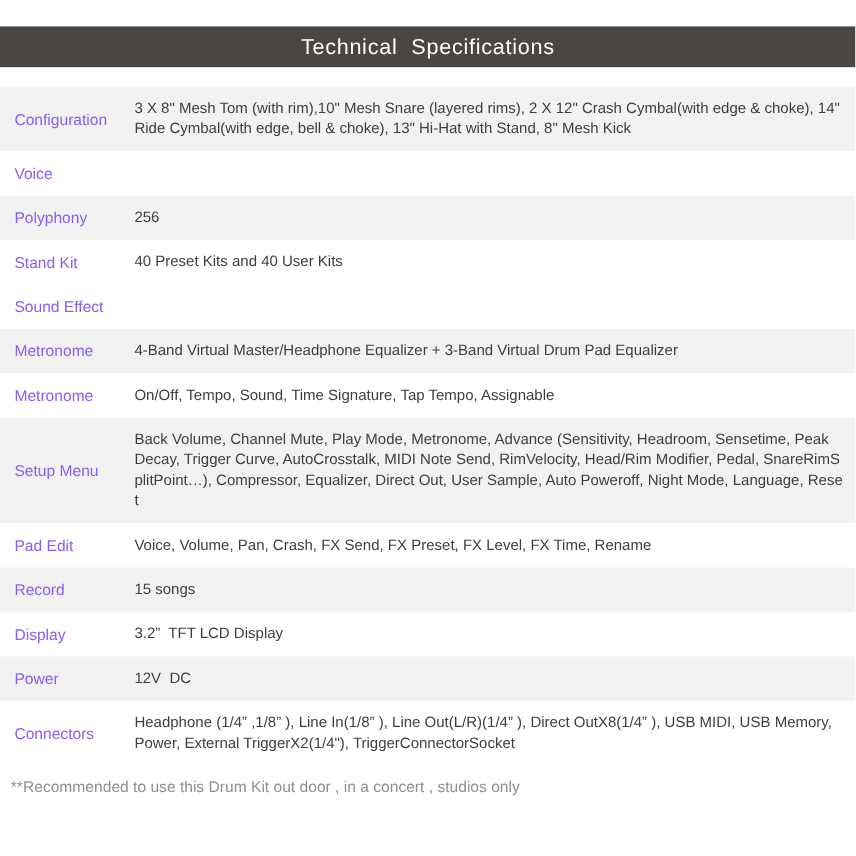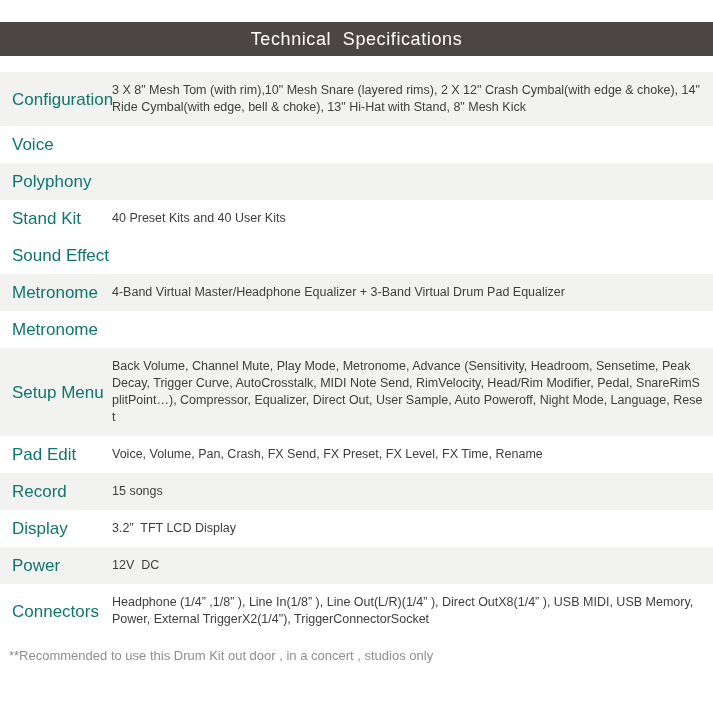--- a/index.html
+++ b/index.html
@@ -36,22 +36,22 @@
     padding: 10px 0;
     background: #ffffff;
   }
   .row.alt {
     background: #f2f2f0;
   }
   .cell.label {
     flex: none;
     width: 100px;
     padding-left: 12px;
-    font-size: 17px;
-    color: #0f766e;
+    font-size: 13px;
+    color: #8b5cf6;
     line-height: 17px;
   }
   .cell.value {
     flex: 1;
     padding-right: 10px;
     font-size: 12.5px;
     line-height: 17px;
     color: #3e3e3e;
     white-space: pre-wrap;
     word-break: break-all;
@@ -79,39 +79,41 @@
       <div class="cell label">Configuration</div>
       <div class="cell value">3 X 8" Mesh Tom (with rim),10" Mesh Snare (layered rims), 2 X 12" Crash Cymbal(with edge &amp; choke), 14" Ride Cymbal(with edge, bell &amp; choke), 13" Hi-Hat with Stand, 8" Mesh Kick</div>
     </div>
 
     <div class="row">
       <div class="cell label">Voice</div>
     </div>
 
     <div class="row alt">
       <div class="cell label">Polyphony</div>
+      <div class="cell value">256</div>
     </div>
 
     <div class="row">
       <div class="cell label">Stand Kit</div>
       <div class="cell value">40 Preset Kits and 40 User Kits</div>
     </div>
 
 
     <div class="row">
       <div class="cell label">Sound Effect</div>
     </div>
 
     <div class="row alt">
       <div class="cell label">Metronome</div>
       <div class="cell value">4-Band Virtual Master/Headphone Equalizer + 3-Band Virtual Drum Pad Equalizer</div>
     </div>
 
     <div class="row">
       <div class="cell label">Metronome</div>
+      <div class="cell value">On/Off, Tempo, Sound, Time Signature, Tap Tempo, Assignable</div>
     </div>
 
     <div class="row alt">
       <div class="cell label">Setup Menu</div>
       <div class="cell value">Back Volume, Channel Mute, Play Mode, Metronome, Advance (Sensitivity, Headroom, Sensetime, Peak Decay, Trigger Curve, AutoCrosstalk, MIDI Note Send, RimVelocity, Head/Rim Modifier, Pedal, SnareRimSplitPoint…), Compressor, Equalizer, Direct Out, User Sample, Auto Poweroff, Night Mode, Language, Reset</div>
     </div>
 
     <div class="row">
       <div class="cell label">Pad Edit</div>
       <div class="cell value">Voice, Volume, Pan, Crash, FX Send, FX Preset, FX Level, FX Time, Rename</div>

